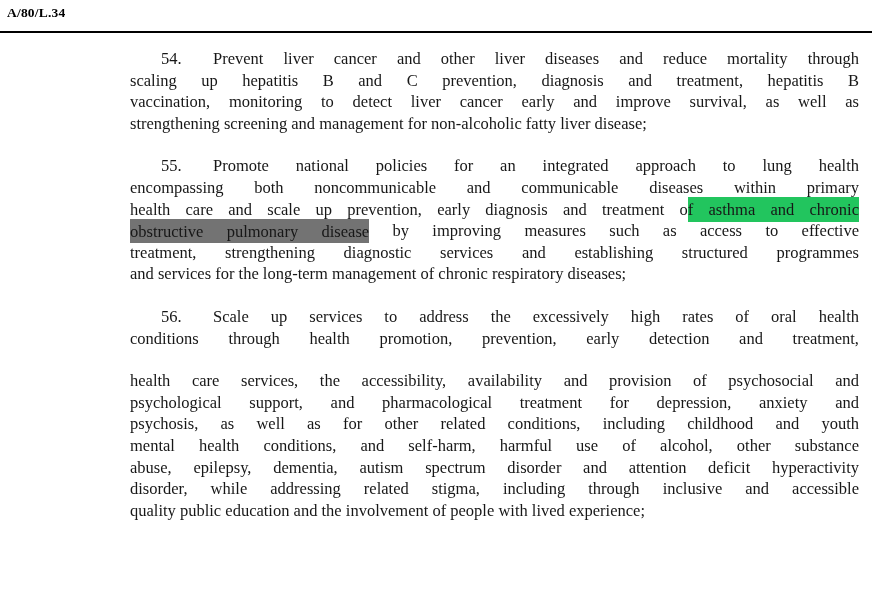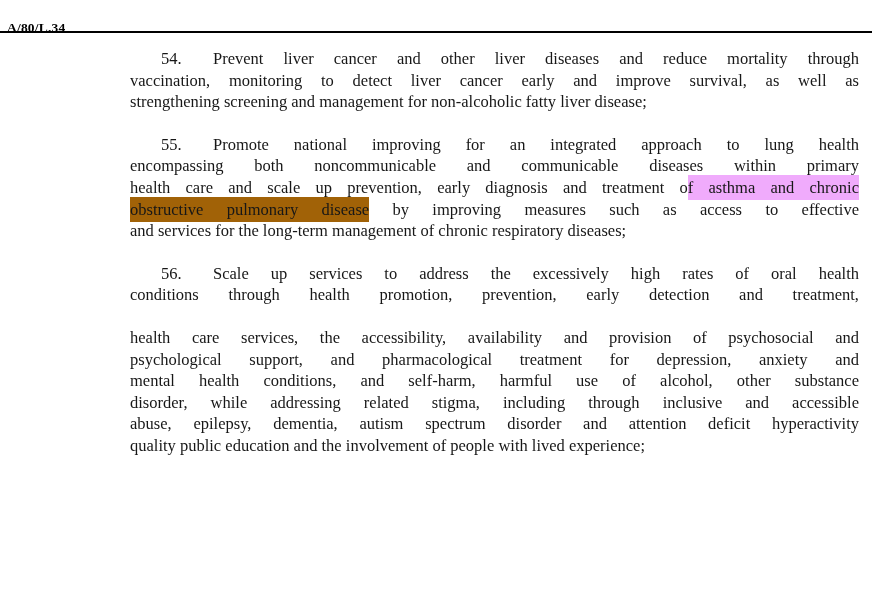--- a/index.html
+++ b/index.html
@@ -15,21 +15,20 @@
     overflow: hidden;
   }
   .doc-symbol {
     position: absolute;
     left: 7px;
     top: 5px;
     font-weight: bold;
     font-size: 13.5px;
     letter-spacing: 0.2px;
     color: #000000;
-    margin-top: 15px;
   }
   .header-rule {
     position: absolute;
     left: 0;
     top: 31px;
     width: 872px;
     height: 2px;
     background: #000000;
   }
   .content {
@@ -68,36 +67,39 @@
 </style>
 </head>
 <body>
 
 <div class="page">
   <div class="doc-symbol">A/80/L.34</div>
   <div class="header-rule"></div>
   <div class="content">
       <div class="para">
         <div class="line"><span class="indent"></span><span class="numtab">54.</span><span class="seg">Prevent liver cancer and other liver diseases and reduce mortality through</span></div>
+        <div class="line"><span class="seg">scaling up hepatitis B and C prevention, diagnosis and treatment, hepatitis B</span></div>
         <div class="line"><span class="seg">vaccination, monitoring to detect liver cancer early and improve survival, as well as</span></div>
         <div class="line last"><span class="seg">strengthening screening and management for non-alcoholic fatty liver disease;</span></div>
       </div>
       <div class="para">
-        <div class="line"><span class="indent"></span><span class="numtab">55.</span><span class="seg">Promote national improving for an integrated approach to lung health</span></div>
+        <div class="line"><span class="indent"></span><span class="numtab">55.</span><span class="seg">Promote national policies for an integrated approach to lung health</span></div>
         <div class="line"><span class="seg">encompassing both noncommunicable and communicable diseases within primary</span></div>
-        <div class="line"><span class="seg">health care and scale up prevention, early diagnosis and treatment o</span><span class="hl" style="background: #f0abfc;">f asthma and chronic</span></div>
-        <div class="line"><span class="hl" style="background: #a16207;">obstructive pulmonary disease</span><span class="seg"> by improving measures such as access to effective</span></div>
+        <div class="line"><span class="seg">health care and scale up prevention, early diagnosis and treatment o</span><span class="hl" style="background: #22c55e;">f asthma and chronic</span></div>
+        <div class="line"><span class="hl" style="background: #737373;">obstructive pulmonary disease</span><span class="seg"> by improving measures such as access to effective</span></div>
+        <div class="line"><span class="seg">treatment, strengthening diagnostic services and establishing structured programmes</span></div>
         <div class="line last"><span class="seg">and services for the long-term management of chronic respiratory diseases;</span></div>
       </div>
       <div class="para">
         <div class="line"><span class="indent"></span><span class="numtab">56.</span><span class="seg">Scale up services to address the excessively high rates of oral health</span></div>
         <div class="line"><span class="seg">conditions through health promotion, prevention, early detection and treatment,</span></div>
       </div>
       <div class="para">
         <div class="line"><span class="seg">health care services, the accessibility, availability and provision of psychosocial and</span></div>
         <div class="line"><span class="seg">psychological support, and pharmacological treatment for depression, anxiety and</span></div>
+        <div class="line"><span class="seg">psychosis, as well as for other related conditions, including childhood and youth</span></div>
         <div class="line"><span class="seg">mental health conditions, and self-harm, harmful use of alcohol, other substance</span></div>
+        <div class="line"><span class="seg">abuse, epilepsy, dementia, autism spectrum disorder and attention deficit hyperactivity</span></div>
         <div class="line"><span class="seg">disorder, while addressing related stigma, including through inclusive and accessible</span></div>
-        <div class="line"><span class="seg">abuse, epilepsy, dementia, autism spectrum disorder and attention deficit hyperactivity</span></div>
         <div class="line last"><span class="seg">quality public education and the involvement of people with lived experience;</span></div>
       </div>
     </div>
 </div>
 
 </body></html>

